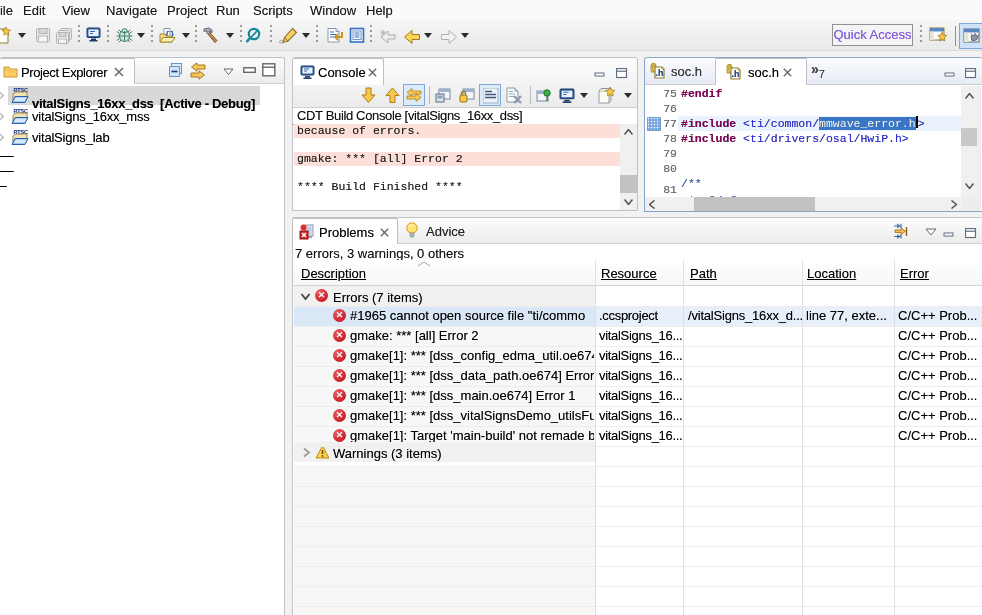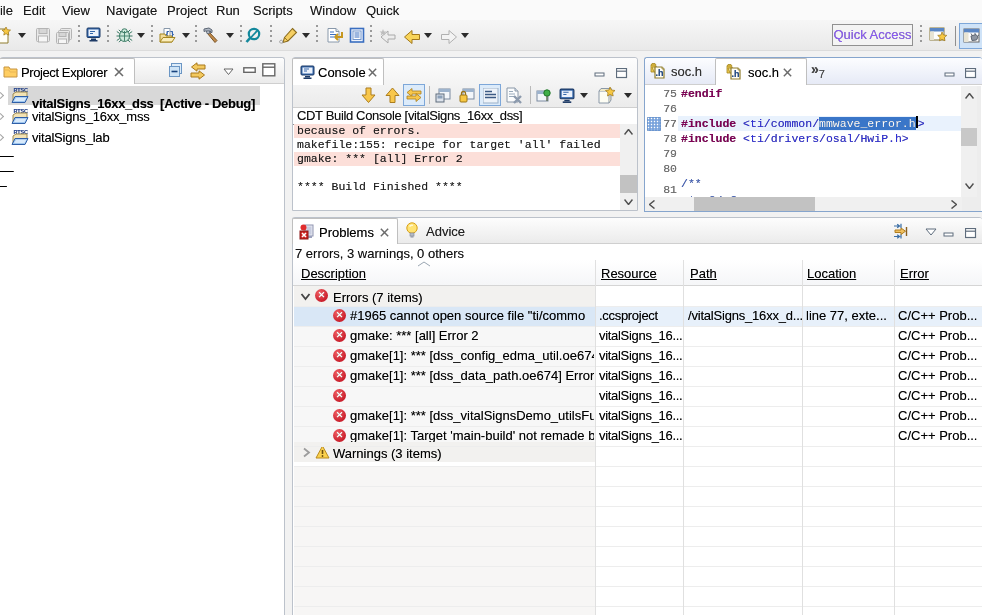--- a/index.html
+++ b/index.html
@@ -53,21 +53,21 @@
 
 <div id="menubar">
   <span style="left:-8px">File</span>
   <span style="left:23px">Edit</span>
   <span style="left:62px">View</span>
   <span style="left:106px">Navigate</span>
   <span style="left:167px">Project</span>
   <span style="left:216px">Run</span>
   <span style="left:253px">Scripts</span>
   <span style="left:310px">Window</span>
-  <span style="left:366px">Quick</span>
+  <span style="left:366px">Help</span>
 </div>
 
 <div id="toolbar">
   <div id="tbicons">
       <svg class="abs" style="left:-6px;top:7px" width="17" height="17">
         <path d="M3 2 L11 2 L14 5 L14 16 L3 16 Z" fill="#fffef8" stroke="#8f7d2e"></path>
 <path d="M11 2 L11 5 L14 5" fill="#e7ddb0" stroke="#8f7d2e"></path>
 <path d="M12 0 L13.3 2.7 L16.5 3.1 L14.2 5.2 L14.8 8.1 L12 6.7 L9.8 8.1 L10.3 5.2 L8 3.1 L10.7 2.7 Z" fill="#f7c843" stroke="#9b7416" stroke-width="0.7"></path>
       </svg>
 <div class="ddarrow" style="left:18px"></div>
@@ -320,21 +320,20 @@
       </svg>
       <div class="ddarrow" style="left:331px;top:7px;"></div>
     </div>
   </div>
   <div class="abs" style="left:4px;top:50px;font-size:13px;color:#111;letter-spacing:-0.35px;">CDT Build Console [vitalSigns_16xx_dss]</div>
   <div class="abs" style="left:0;top:66px;width:344px;height:1px;background:#8f8f8f;"></div>
 
   <div class="abs" style="left:1px;top:66px;width:326px;height:14px;background:#fcdfd9;"></div>
   <div class="abs" style="left:1px;top:94px;width:326px;height:14px;background:#fcdfd9;"></div>
   <div class="cline" style="top:66px;">because of errors.</div>
-  <div class="cline" style="top:80px;">makefile:155: recipe for target 'all' failed</div>
   <div class="cline" style="top:94px;">gmake: *** [all] Error 2</div>
   <div class="cline" style="top:122px;">**** Build Finished ****</div>
 
   <div class="abs" style="left:327px;top:66px;width:17px;height:86px;background:#f0f0f0;">
     <svg class="abs" style="left:4px;top:5px" width="9" height="6">
         <path d="M0.5 5.5 L4.5 0.5 L8.5 5.5" fill="none" stroke="#505050" stroke-width="1.5"></path>
       </svg>
     <div class="abs" style="left:0;top:51px;width:17px;height:18px;background:#c2c2c2;"></div>
     <svg class="abs" style="left:4px;top:75px" width="9" height="6">
         <path d="M0.5 0.5 L4.5 5.5 L8.5 0.5" fill="none" stroke="#505050" stroke-width="1.5"></path>
@@ -513,20 +512,21 @@
 <div class="prow" style="top:148px;left:1px;">
   <div class="abs" style="left:0;top:0;width:301px;height:20px;background:#f7f7f7;"></div>
   <span class="errico" style="position:absolute;left:39px;top:3px;">✕</span>
   <span class="cell" style="left:56px;width:244px;">gmake[1]: *** [dss_data_path.oe674] Error</span>
   <span class="cell" style="left:305px;width:84px;letter-spacing:-0.3px;">vitalSigns_16...</span>
         <span class="cell" style="left:604px;width:84px;">C/C++ Prob...</span>
 </div>
 <div class="prow" style="top:168px;left:1px;">
   <div class="abs" style="left:0;top:0;width:301px;height:20px;background:#f7f7f7;"></div>
   <span class="errico" style="position:absolute;left:39px;top:3px;">✕</span>
+  <span class="cell" style="left:56px;width:244px;">gmake[1]: *** [dss_main.oe674] Error 1</span>
   <span class="cell" style="left:305px;width:84px;letter-spacing:-0.3px;">vitalSigns_16...</span>
         <span class="cell" style="left:604px;width:84px;">C/C++ Prob...</span>
 </div>
 <div class="prow" style="top:188px;left:1px;">
   <div class="abs" style="left:0;top:0;width:301px;height:20px;background:#f7f7f7;"></div>
   <span class="errico" style="position:absolute;left:39px;top:3px;">✕</span>
   <span class="cell" style="left:56px;width:244px;">gmake[1]: *** [dss_vitalSignsDemo_utilsFur</span>
   <span class="cell" style="left:305px;width:84px;letter-spacing:-0.3px;">vitalSigns_16...</span>
         <span class="cell" style="left:604px;width:84px;">C/C++ Prob...</span>
 </div>

